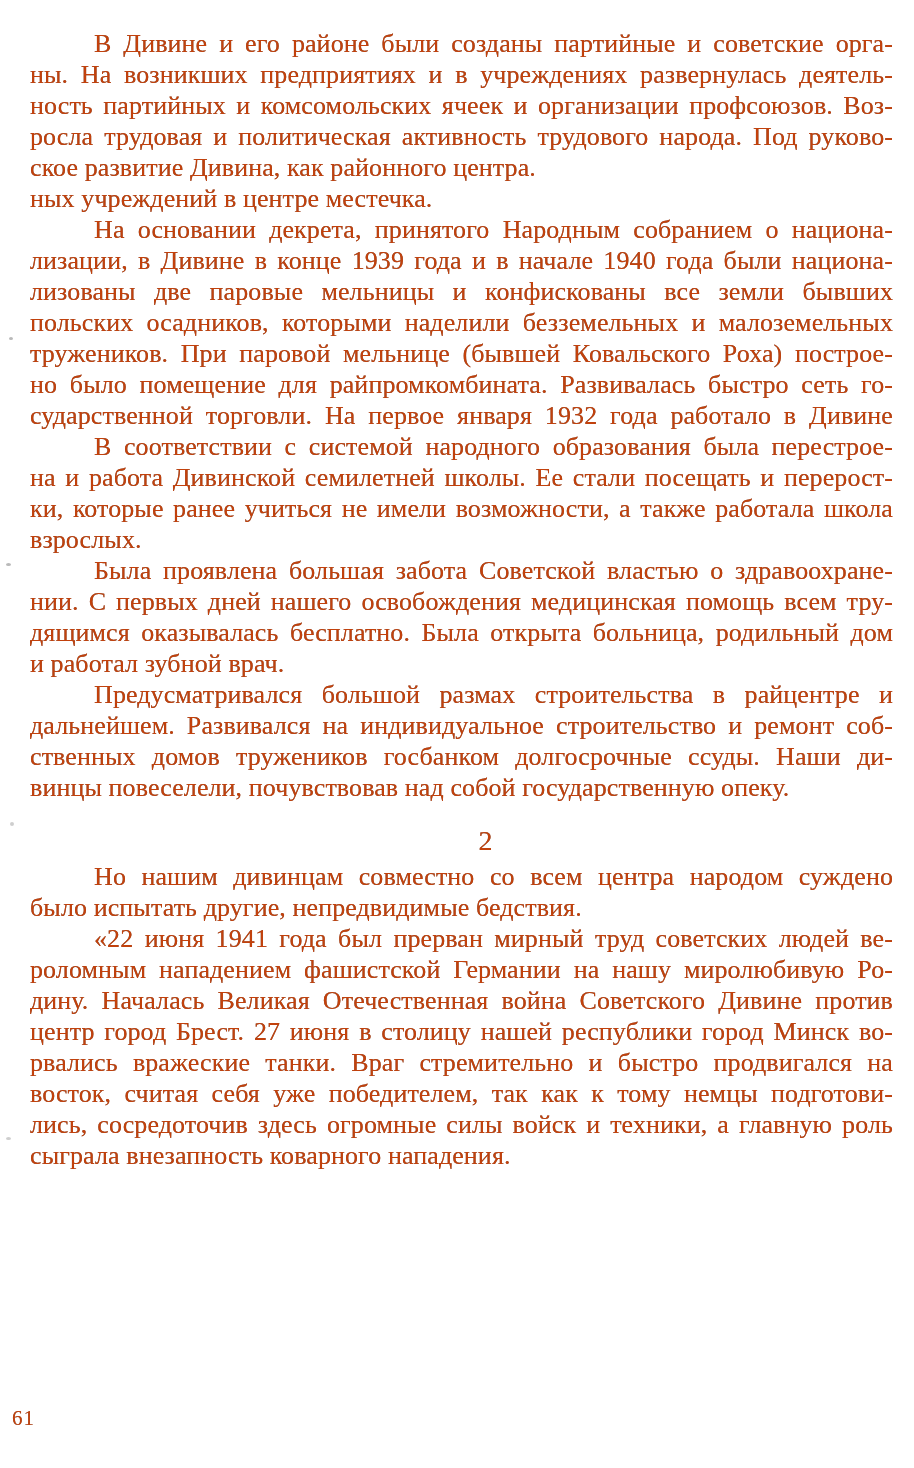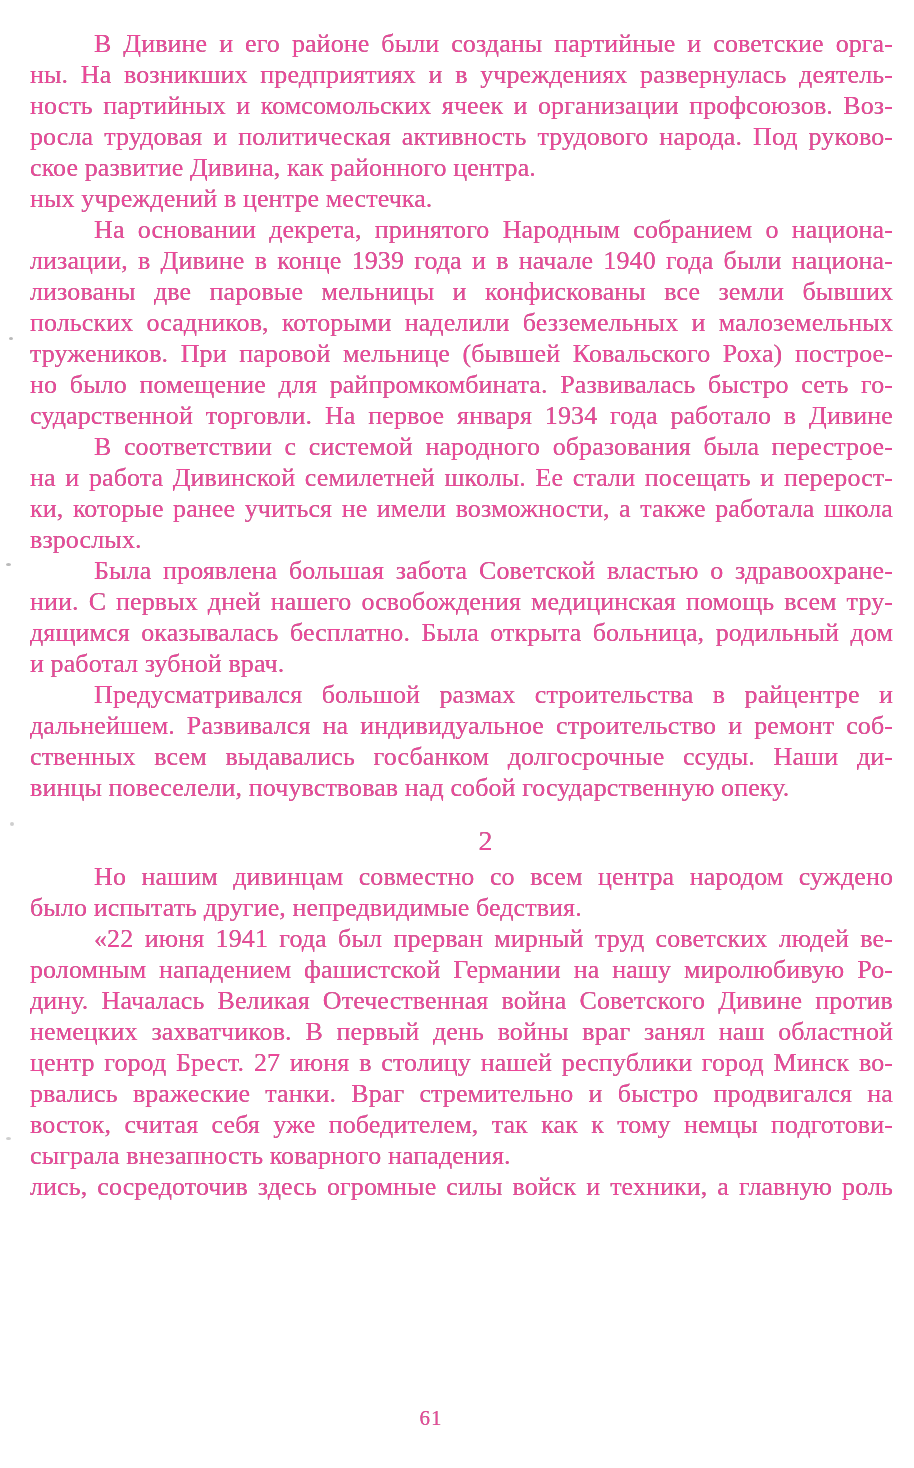--- a/index.html
+++ b/index.html
@@ -37,94 +37,92 @@
   .section-heading {
     text-align: center;
     font-size: 28px;
     line-height: 31px;
     margin: 22px 0 5px 0;
     padding-left: 48px; 
   }
   .page-number {
     position: absolute;
     top: 1408px;
-    left: 0;
+    left: 12px;
     width: 862px;
-    text-align: center;
     font-size: 21px;
     line-height: 21px;
     letter-spacing: 1px;
     text-shadow: 0 0 0.4px rgba(0,0,0,0.5);
   }
   
   .speck {
     position: absolute;
     background: #b9b9b9;
     border-radius: 50%;
   }
   .speck.s1 { left: 9px;  top: 337px;  width: 4px; height: 3px; }
   .speck.s2 { left: 6px;  top: 563px;  width: 5px; height: 3px; }
   .speck.s3 { left: 10px; top: 822px;  width: 4px; height: 4px; opacity: .7; }
   .speck.s4 { left: 6px;  top: 1137px; width: 5px; height: 3px; opacity: .7; }
 </style>
 </head>
 <body>
 
-<div class="page" style="color: #ec4899; background: rgb(255, 255, 255);">
+<div class="page" style="color: #c2410c; background: rgb(255, 255, 255);">
   <div class="text-column" id="content">
       <div class="paragraph">
         <div class="line first">В Дивине и его районе были созданы партийные и советские орга-</div>
         <div class="line">ны. На возникших предприятиях и в учреждениях развернулась деятель-</div>
         <div class="line">ность партийных и комсомольских ячеек и организации профсоюзов. Воз-</div>
         <div class="line">росла трудовая и политическая активность трудового народа. Под руково-</div>
         <div class="line last">ское развитие Дивина, как районного центра.</div>
       </div>
       <div class="paragraph">
         <div class="line last">ных учреждений в центре местечка.</div>
       </div>
       <div class="paragraph">
         <div class="line first">На основании декрета, принятого Народным собранием о национа-</div>
         <div class="line">лизации, в Дивине в конце 1939 года и в начале 1940 года были национа-</div>
         <div class="line">лизованы две паровые мельницы и конфискованы все земли бывших</div>
         <div class="line">польских осадников, которыми наделили безземельных и малоземельных</div>
         <div class="line">тружеников. При паровой мельнице (бывшей Ковальского Роха) построе-</div>
         <div class="line">но было помещение для райпромкомбината. Развивалась быстро сеть го-</div>
-        <div class="line">сударственной торговли. На первое января 1934 года работало в Дивине</div>
+        <div class="line">сударственной торговли. На первое января 1932 года работало в Дивине</div>
       </div>
       <div class="paragraph">
         <div class="line first">В соответствии с системой народного образования была перестрое-</div>
         <div class="line">на и работа Дивинской семилетней школы. Ее стали посещать и перерост-</div>
         <div class="line">ки, которые ранее учиться не имели возможности, а также работала школа</div>
         <div class="line last">взрослых.</div>
       </div>
       <div class="paragraph">
         <div class="line first">Была проявлена большая забота Советской властью о здравоохране-</div>
         <div class="line">нии. С первых дней нашего освобождения медицинская помощь всем тру-</div>
         <div class="line">дящимся оказывалась бесплатно. Была открыта больница, родильный дом</div>
         <div class="line last">и работал зубной врач.</div>
       </div>
       <div class="paragraph">
         <div class="line first">Предусматривался большой размах строительства в райцентре и</div>
         <div class="line">дальнейшем. Развивался на индивидуальное строительство и ремонт соб-</div>
-        <div class="line">ственных всем выдавались госбанком долгосрочные ссуды. Наши ди-</div>
+        <div class="line">ственных домов тружеников госбанком долгосрочные ссуды. Наши ди-</div>
         <div class="line last">винцы повеселели, почувствовав над собой государственную опеку.</div>
       </div>
       <div class="section-heading">2</div>
       <div class="paragraph">
         <div class="line first">Но нашим дивинцам совместно со всем центра народом суждено</div>
         <div class="line last">было испытать другие, непредвидимые бедствия.</div>
         <div class="line first">«22 июня 1941 года был прерван мирный труд советских людей ве-</div>
         <div class="line">роломным нападением фашистской Германии на нашу миролюбивую Ро-</div>
         <div class="line">дину. Началась Великая Отечественная война Советского Дивине против</div>
-        <div class="line">немецких захватчиков. В первый день войны враг занял наш областной</div>
         <div class="line">центр город Брест. 27 июня в столицу нашей республики город Минск во-</div>
         <div class="line">рвались вражеские танки. Враг стремительно и быстро продвигался на</div>
         <div class="line">восток, считая себя уже победителем, так как к тому немцы подготови-</div>
+        <div class="line">лись, сосредоточив здесь огромные силы войск и техники, а главную роль</div>
         <div class="line last">сыграла внезапность коварного нападения.</div>
-        <div class="line">лись, сосредоточив здесь огромные силы войск и техники, а главную роль</div>
       </div>
     </div>
   <div class="page-number">61</div>
   <div class="speck s1"></div>
   <div class="speck s2"></div>
   <div class="speck s3"></div>
   <div class="speck s4"></div>
 </div>
 
 </body></html>

